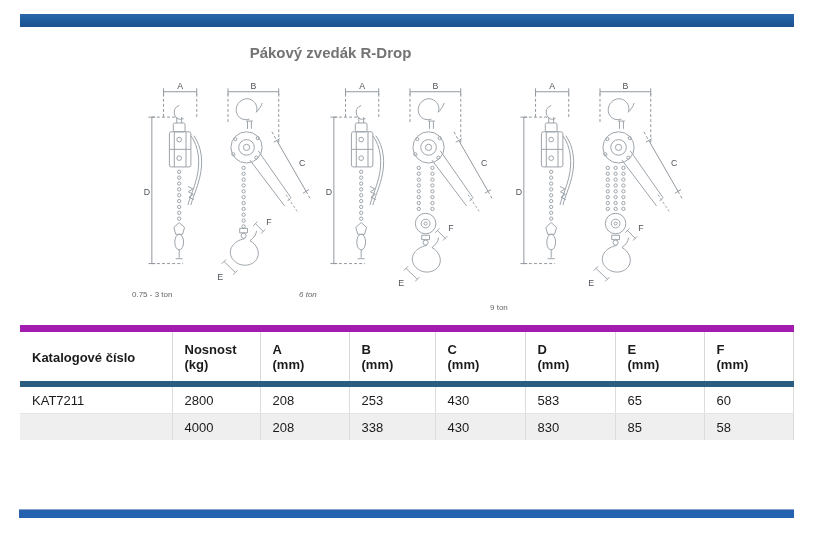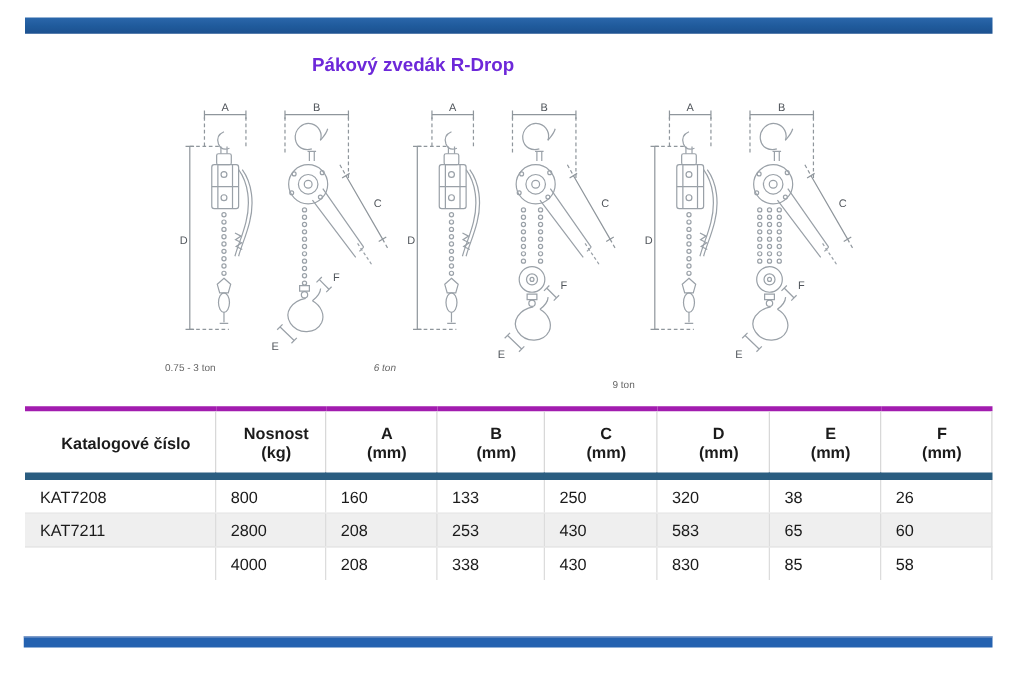--- a/index.html
+++ b/index.html
@@ -11,21 +11,21 @@
 
   
   .top-bar {
     position:absolute; left:20px; top:14px; width:774px; height:13px;
     background:linear-gradient(180deg,#2b67ab 0%, #1f5a9b 55%, #1d5190 100%);
   }
 
   
   .page-title {
     position:absolute; top:44px; left:0; width:661px;
-    text-align:center; font-size:15px; font-weight:bold; color:#6d28d9;
+    text-align:center; font-size:15px; font-weight:bold; color:#737373;
   }
 
   
   .figure { position:absolute; top:82px; width:175px; }
   #fig1 { left:140px; }
   #fig2 { left:322px; }
   #fig3 { left:512px; }
   .fig-svg { width:175px; height:205px; display:block; }
   .fig-caption { text-align:left; font-size:8px; color:#666; margin-top:3px; position:relative; }
   #fig1 .fig-caption { left:-8px; }
@@ -41,23 +41,23 @@
   .grip { stroke:#45494e; stroke-width:8; stroke-dasharray:2.5 2; fill:none; }
   .dim-stroke { stroke:#8f969c; fill:none; stroke-width:1; }
 
   
   .spec-table {
     position:absolute; left:20px; top:325px; width:773px;
     border-collapse:collapse; table-layout:fixed;
     font-size:13px; color:#1b1b1b;
   }
   .spec-table thead th {
-    font-weight:bold; text-align:center; vertical-align:middle;
+    font-weight:bold; text-align:left; vertical-align:middle;
     padding:5px 2px 4px 12px;
-    border-top:4px solid #a21caf;
+    border-top:7px solid #a21caf;
     border-left:1px solid #d8d8d8;
     height:40px;
   }
   .spec-table thead th:first-child { border-left:none; }
   .spec-table thead th:last-child { border-right:1px solid #d8d8d8; }
   .spec-table thead tr { border-bottom:6px solid #2a5d80; }
   .spec-table tbody td {
     padding:5px 2px 5px 12px;
     border-left:1px solid #dcdcdc;
     border-bottom:1px solid #e4e4e4;
@@ -273,30 +273,20 @@
           <div class="h-unit">(mm)</div>
         </th>
       <th>
           <div>F</div>
           <div class="h-unit">(mm)</div>
         </th>
     </tr>
   </thead>
   <tbody>
     <tr>
-      <td>KAT7208</td>
-      <td>800</td>
-      <td>160</td>
-      <td>133</td>
-      <td>250</td>
-      <td>320</td>
-      <td>38</td>
-      <td>26</td>
-    </tr>
-    <tr>
       <td>KAT7211</td>
       <td>2800</td>
       <td>208</td>
       <td>253</td>
       <td>430</td>
       <td>583</td>
       <td>65</td>
       <td>60</td>
     </tr>
     <tr>

